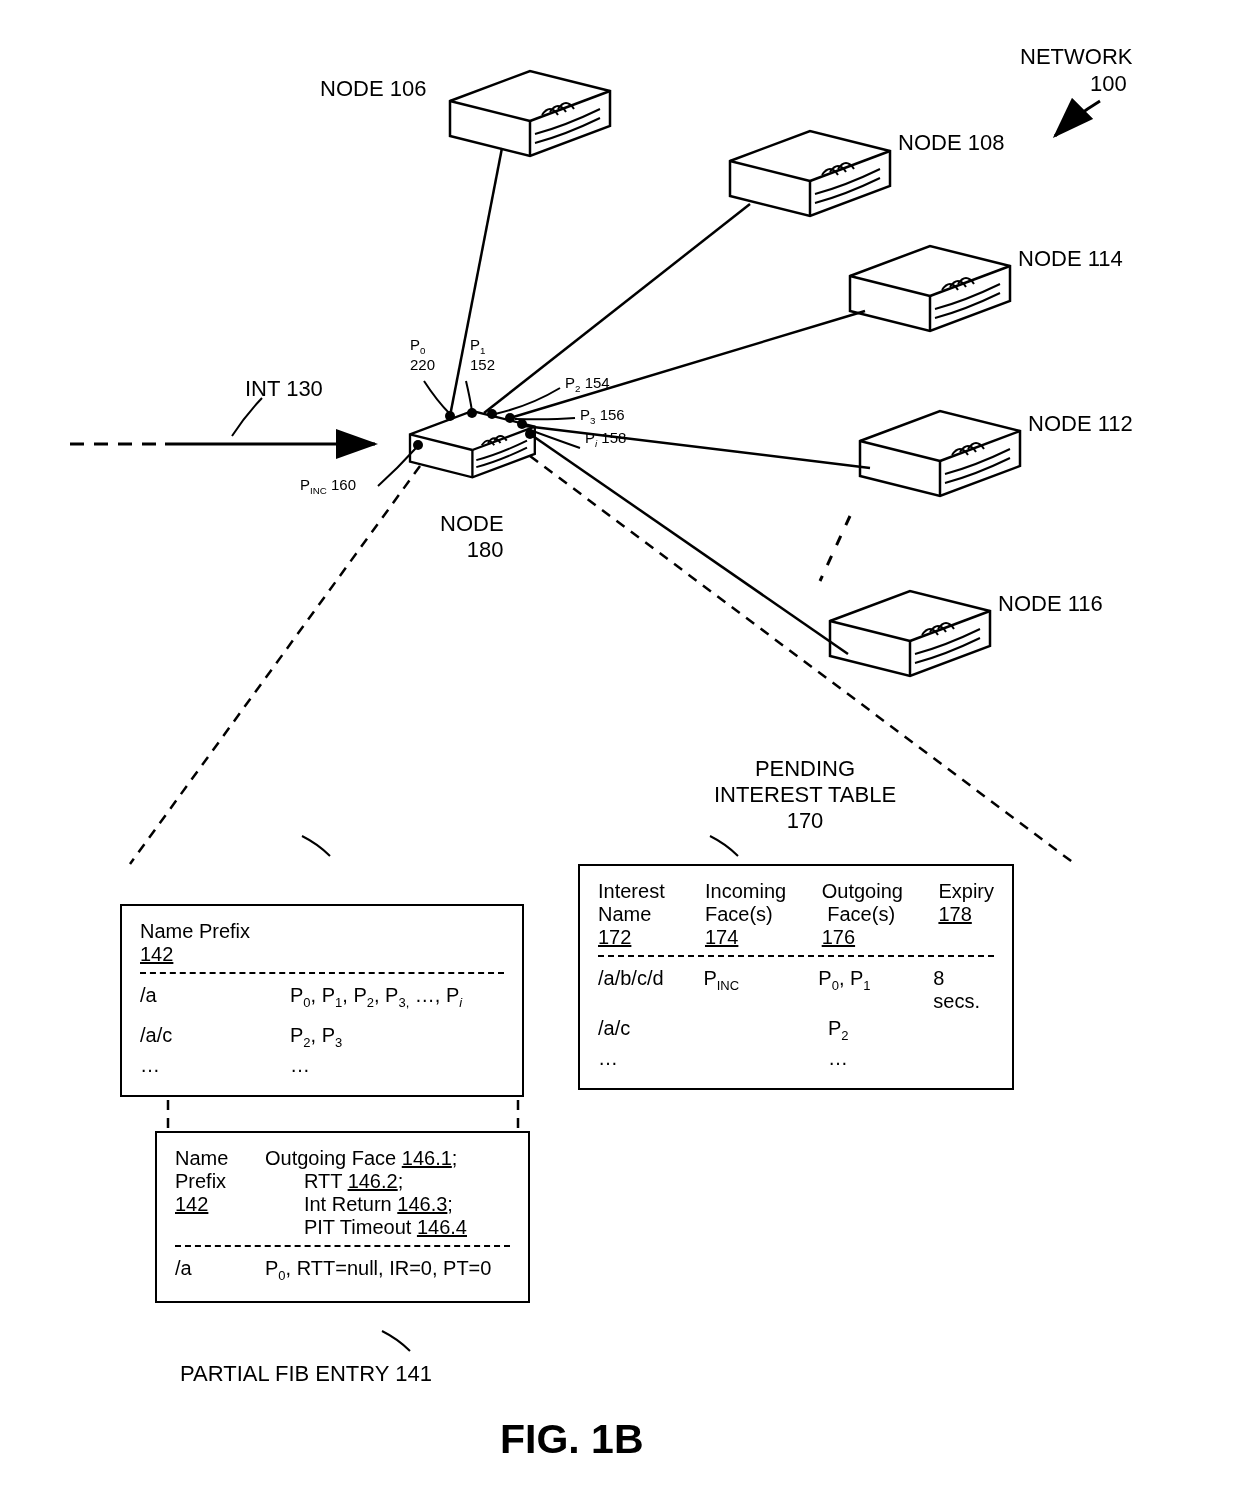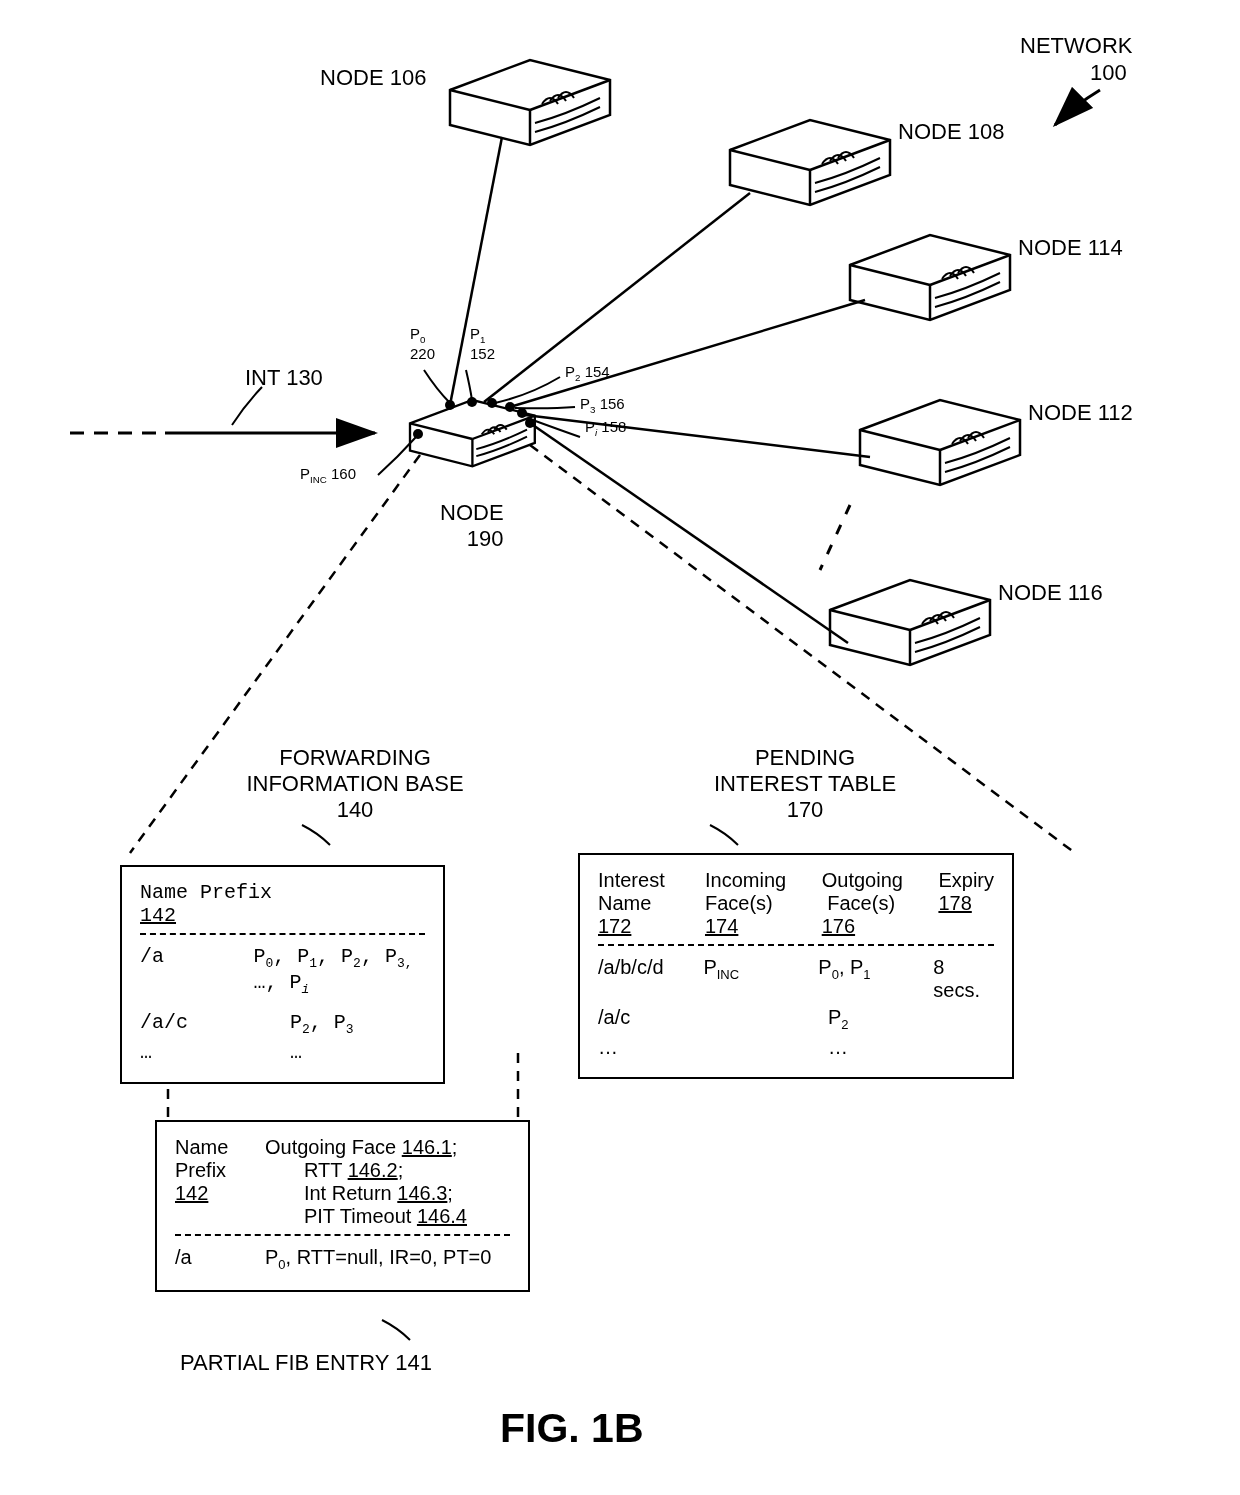--- a/index.html
+++ b/index.html
@@ -5,21 +5,21 @@
   body {
     margin: 0;
     padding: 20px;
     font-family: Arial, Helvetica, sans-serif;
     background: #fff;
   }
   .canvas {
     position: relative;
     width: 1200px;
     height: 1455px;
-    margin: 5px auto;
+    margin: 16px auto;
   }
   .label {
     position: absolute;
     font-size: 22px;
     white-space: nowrap;
   }
   .label.smaller { font-size: 15px; }
   .sub { font-size: 0.65em; vertical-align: sub; }
   .fig-title {
     position: absolute;
@@ -212,36 +212,31 @@
     <span>P</span><span class="sub">3</span>&nbsp;<span>156</span>
   </div>
   <div class="label smaller" style="left:565px; top:393px; font-style:italic-off;">
     <span>P</span><span class="sub" style="font-style:italic;">i</span>&nbsp;<span>158</span>
   </div>
   <div class="label smaller" style="left:280px; top:440px;">
     <span>P</span><span class="sub">INC</span>&nbsp;<span>160</span>
   </div>
 
   <div class="label" style="left:420px; top:475px; text-align:right;">
-    <span>NODE</span><br><span>190</span>
-  </div>
-
-  <div class="label" style="left:170px; top:720px; width:330px; text-align:center;">
-    <span>FORWARDING</span><br>
-    <span>INFORMATION BASE</span><br>
-    <span>140</span>
-  </div>
+    <span>NODE</span><br><span>180</span>
+  </div>
+
 
   <div class="label" style="left:620px; top:720px; width:330px; text-align:center;">
     <span>PENDING</span><br>
     <span>INTEREST TABLE</span><br>
     <span>170</span>
   </div>
 
-  <div class="table-box" style="left:100px; top:840px; width:325px;font-family:Liberation Mono, monospace;">
+  <div class="table-box" style="left:100px; top:868px; width:404px;">
     <div class="header-row">
       <div class="col" style="width:150px;">
         <span>Name Prefix</span><br>
         <span class="u">142</span>
       </div>
     </div>
     <div class="dashes"></div>
     <div class="row">
       <div style="width:150px;">/a</div>
       <div>P<span class="sub">0</span>, P<span class="sub">1</span>, P<span class="sub">2</span>, P<span class="sub">3,</span> …, P<span class="sub" style="font-style:italic;">i</span></div>

